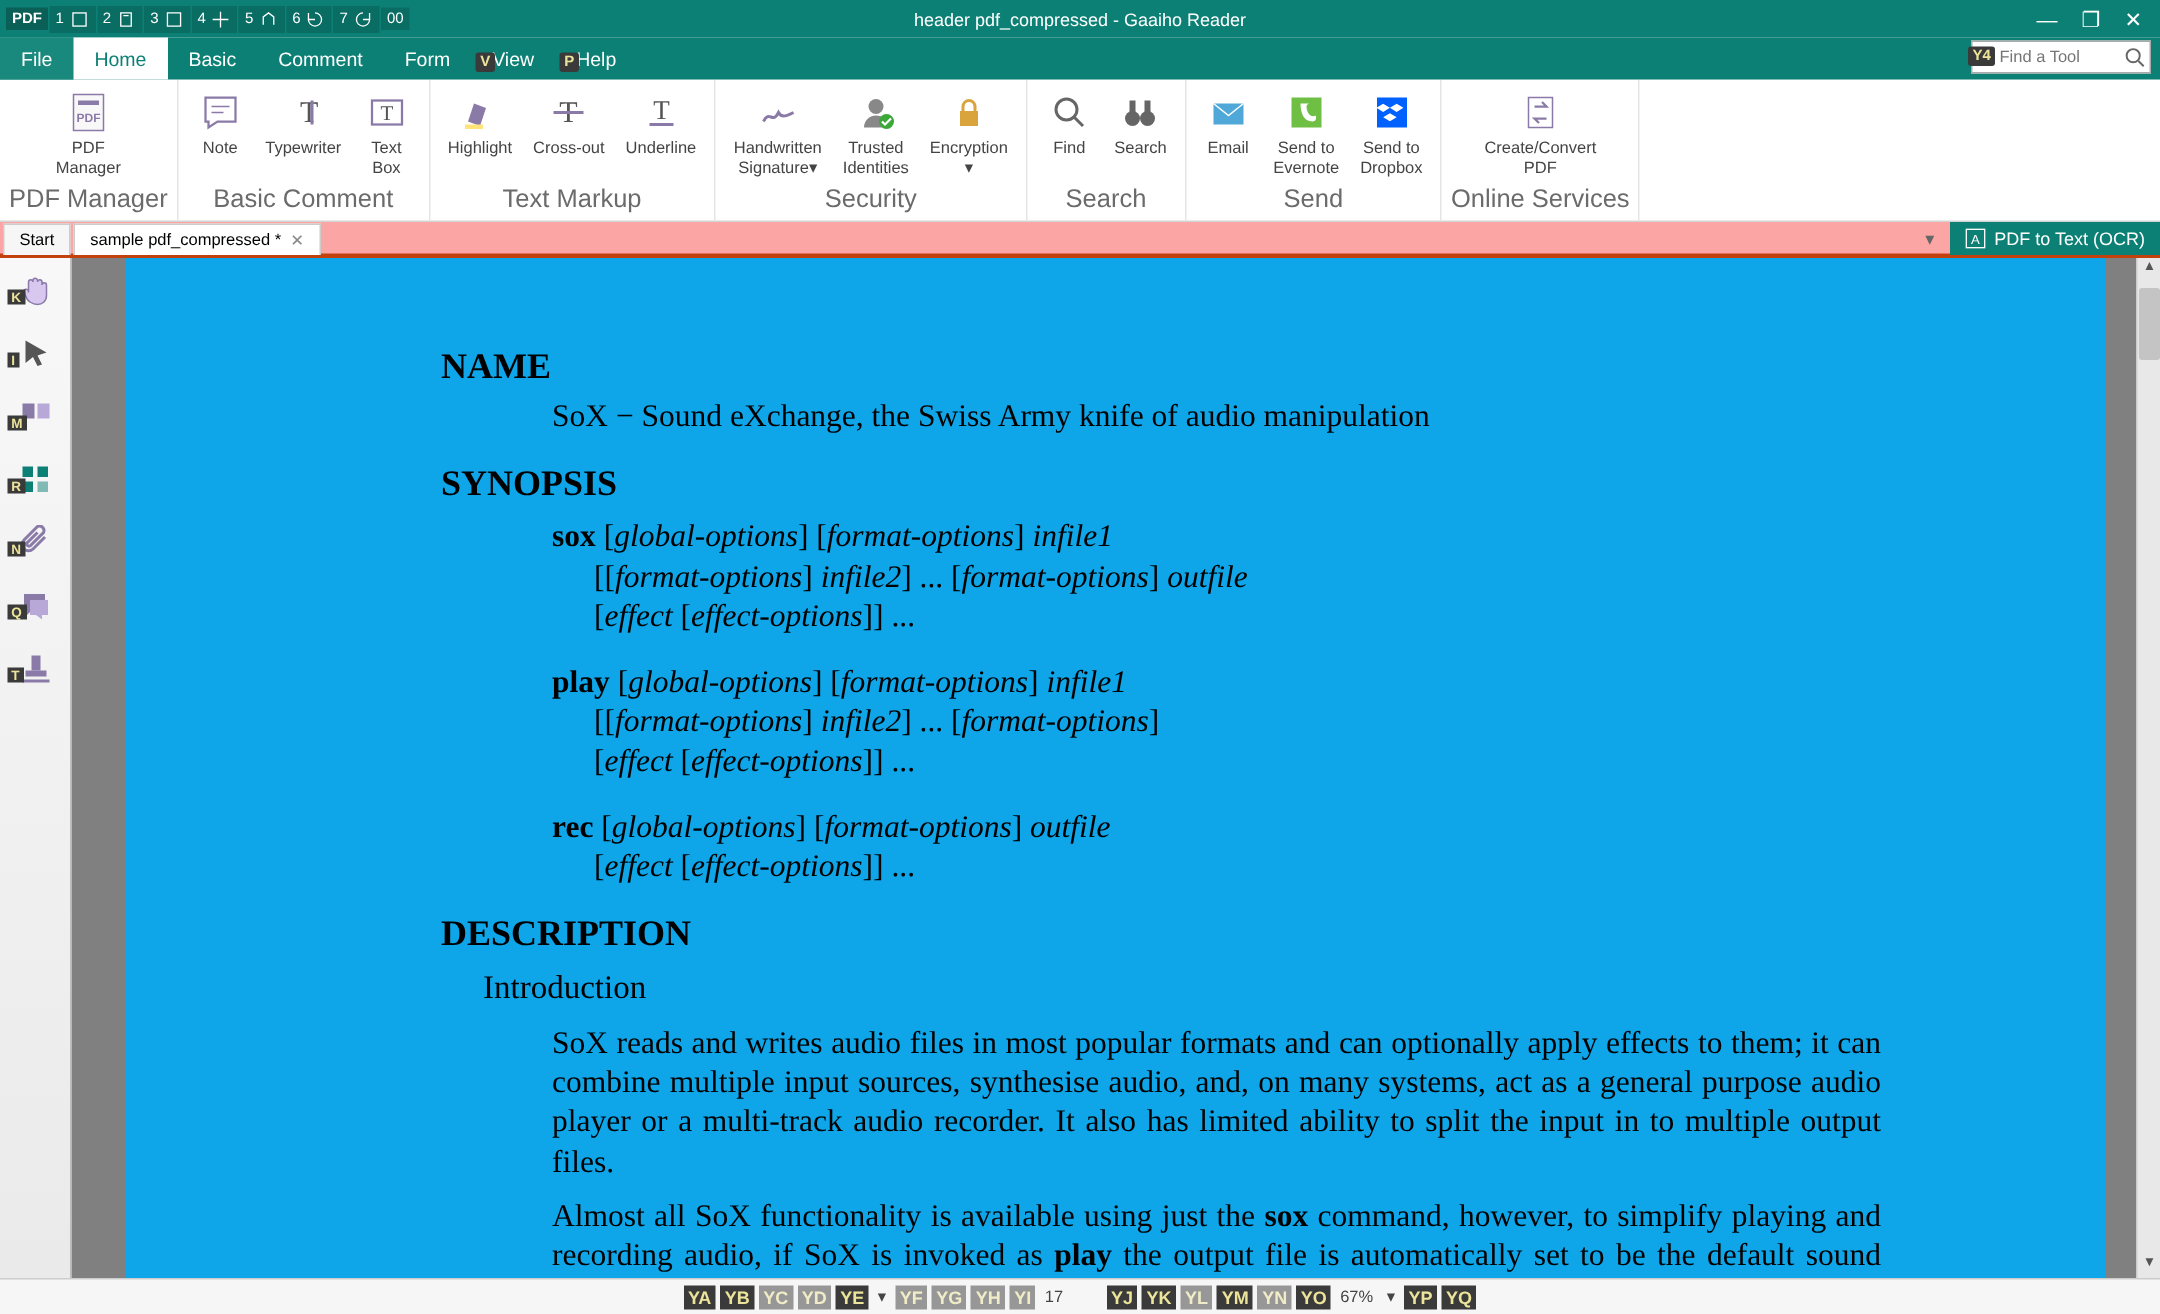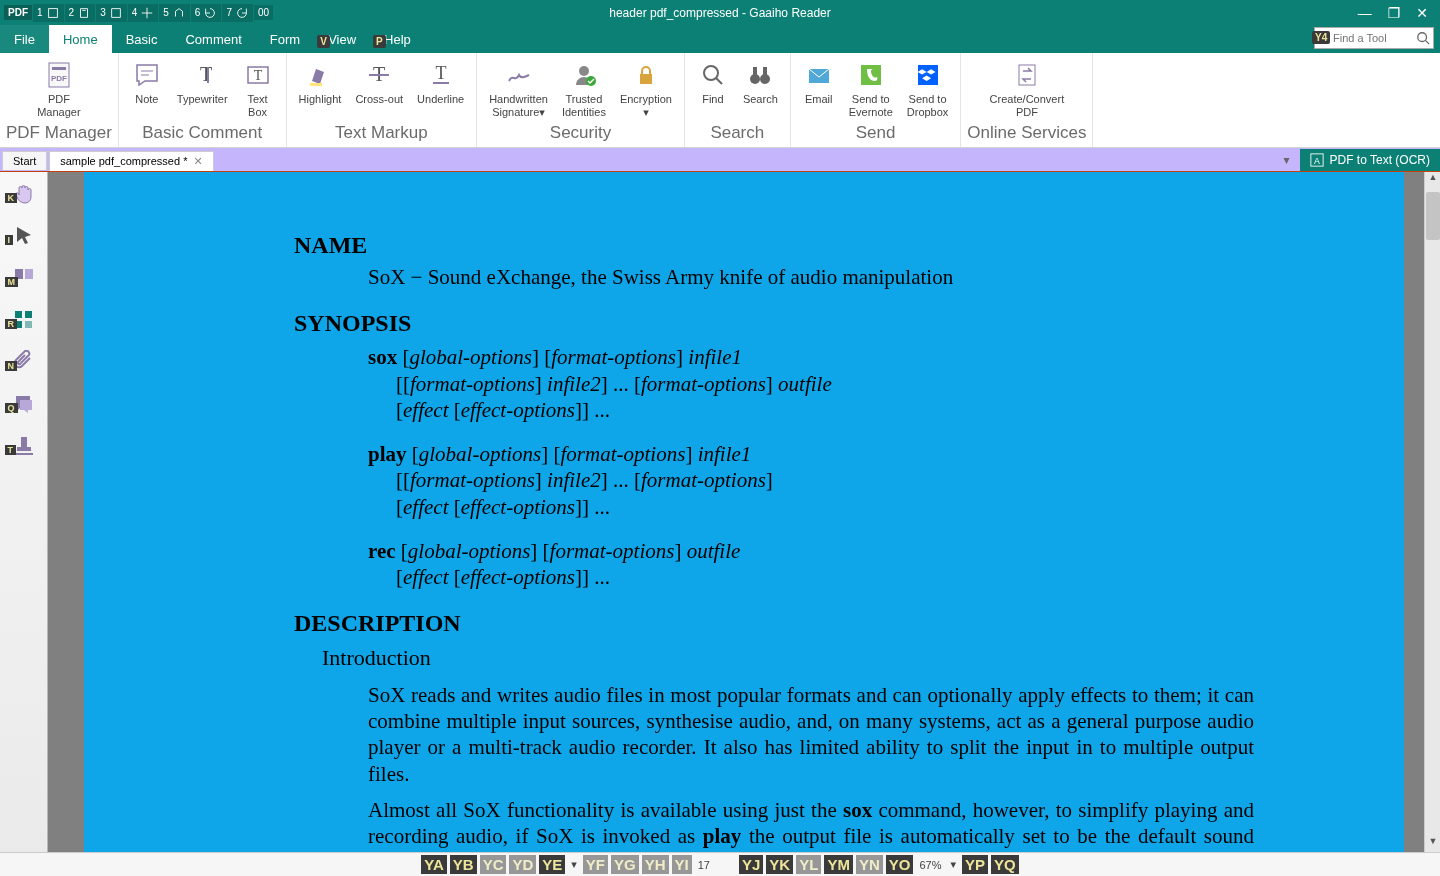--- a/index.html
+++ b/index.html
@@ -20,21 +20,21 @@
 .findtool { position: absolute; right: 6px; top: 2px; }
 .findtool input { width: 120px; height: 22px; border: 1px solid #aaa; padding: 0 20px 0 18px; font-size: 11px; color: #888; }
 .findtool .search-icon { position: absolute; right: 4px; top: 4px; color: #666; }
 .ribbon { background: #fff; border-bottom: 1px solid #d4d4d4; height: 95px; display: flex; }
 .ribbon-group { border-right: 1px solid #e5e5e5; padding: 4px 6px 2px 6px; display: flex; flex-direction: column; align-items: center; justify-content: space-between; }
 .ribbon-group-items { display: flex; gap: 2px; align-items: flex-start; }
 .ribbon-btn { display: flex; flex-direction: column; align-items: center; padding: 2px 6px; cursor: pointer; min-width: 40px; }
 .ribbon-icon { width: 32px; height: 32px; display: flex; align-items: center; justify-content: center; font-size: 22px; }
 .ribbon-label { font-size: 11px; color: #444; text-align: center; line-height: 1.2; margin-top: 2px; }
 .ribbon-group-label { font-size: 17px; color: #6b6b6b; text-align: center; padding-bottom: 2px; }
-.tabbar { background: #c4b5fd; height: 24px; border-bottom: 1px solid #c2410c; display: flex; align-items: center; position: relative; }
+.tabbar { background: #fca5a5; height: 24px; border-bottom: 3px solid #c2410c; display: flex; position: relative; }
 .doc-tab { border: 1px solid #ccc; border-bottom: none; background: #fff; padding: 3px 10px; font-size: 11px; margin-left: 2px; display: flex; align-items: center; gap: 6px; position: relative; top: 1px; }
 .doc-tab.start { background: #f6f6f6; }
 .doc-tab .close { color: #888; cursor: pointer; }
 .tabbar-right { position: absolute; right: 0; display: flex; align-items: center; gap: 4px; }
 .pdf-to-text { background: #0d8075; color: #fff; padding: 4px 10px; font-size: 12px; display: flex; align-items: center; gap: 6px; }
 .dd { padding: 2px 6px; color: #666; }
 .workarea { display: flex; height: 680px; background: #9a9a9a; position: relative; }
 .sidebar { width: 48px; background: linear-gradient(#f8f8f8,#eaeaea); border-right: 1px solid #b8b8b8; display: flex; flex-direction: column; align-items: center; padding-top: 6px; gap: 10px; }
 .side-btn { width: 36px; height: 32px; display: flex; align-items: center; justify-content: center; cursor: pointer; font-size: 20px; position: relative; border: 1px solid transparent; }
 .side-tag { position: absolute; left: -2px; top: 14px; background: #3a3a3a; color: #ece49a; font-size: 9px; font-weight: bold; padding: 0 3px; }
@@ -45,21 +45,21 @@
 .page .sub { margin-left: 28px; font-size: 22px; font-weight: normal; margin-top: 6px; }
 .page p { margin-top: 10px; text-align: justify; margin-left: 74px; }
 .italic { font-style: italic; }
 .bold { font-weight: bold; }
 .syn { margin-left: 74px; margin-top: 6px; }
 .syn2 { margin-left: 102px; }
 .vscroll { position: absolute; right: 0; top: 172px; bottom: 24px; width: 16px; background: #e8e8e8; border-left: 1px solid #ccc; }
 .vscroll-thumb { position: absolute; top: 20px; width: 14px; left: 1px; height: 48px; background: #c4c4c4; border-radius: 2px; }
 .vscroll-arrow { position: absolute; width: 14px; height: 16px; left: 1px; text-align: center; font-size: 9px; color: #555; }
 .statusbar { position: absolute; bottom: 0; left: 0; right: 0; height: 24px; background: #f6f6f6; border-top: 1px solid #ccc; display: flex; align-items: center; justify-content: center; gap: 3px; }
-.sb-tag { background: #3a3a3a; color: #ece49a; font-size: 15px; font-weight: bold; padding: 1px 3px; }
+.sb-tag { background: #3a3a3a; color: #ece49a; font-size: 12px; font-weight: bold; padding: 1px 3px; }
 .sb-tag.dim { opacity: 0.5; }
 .sb-text { font-size: 11px; color: #444; padding: 0 3px; }
 svg { display: block; }
 </style>
 </head>
 <body>
 
 <div class="titlebar">
   <div class="qat">
     <span class="qat-pdf">PDF</span>

